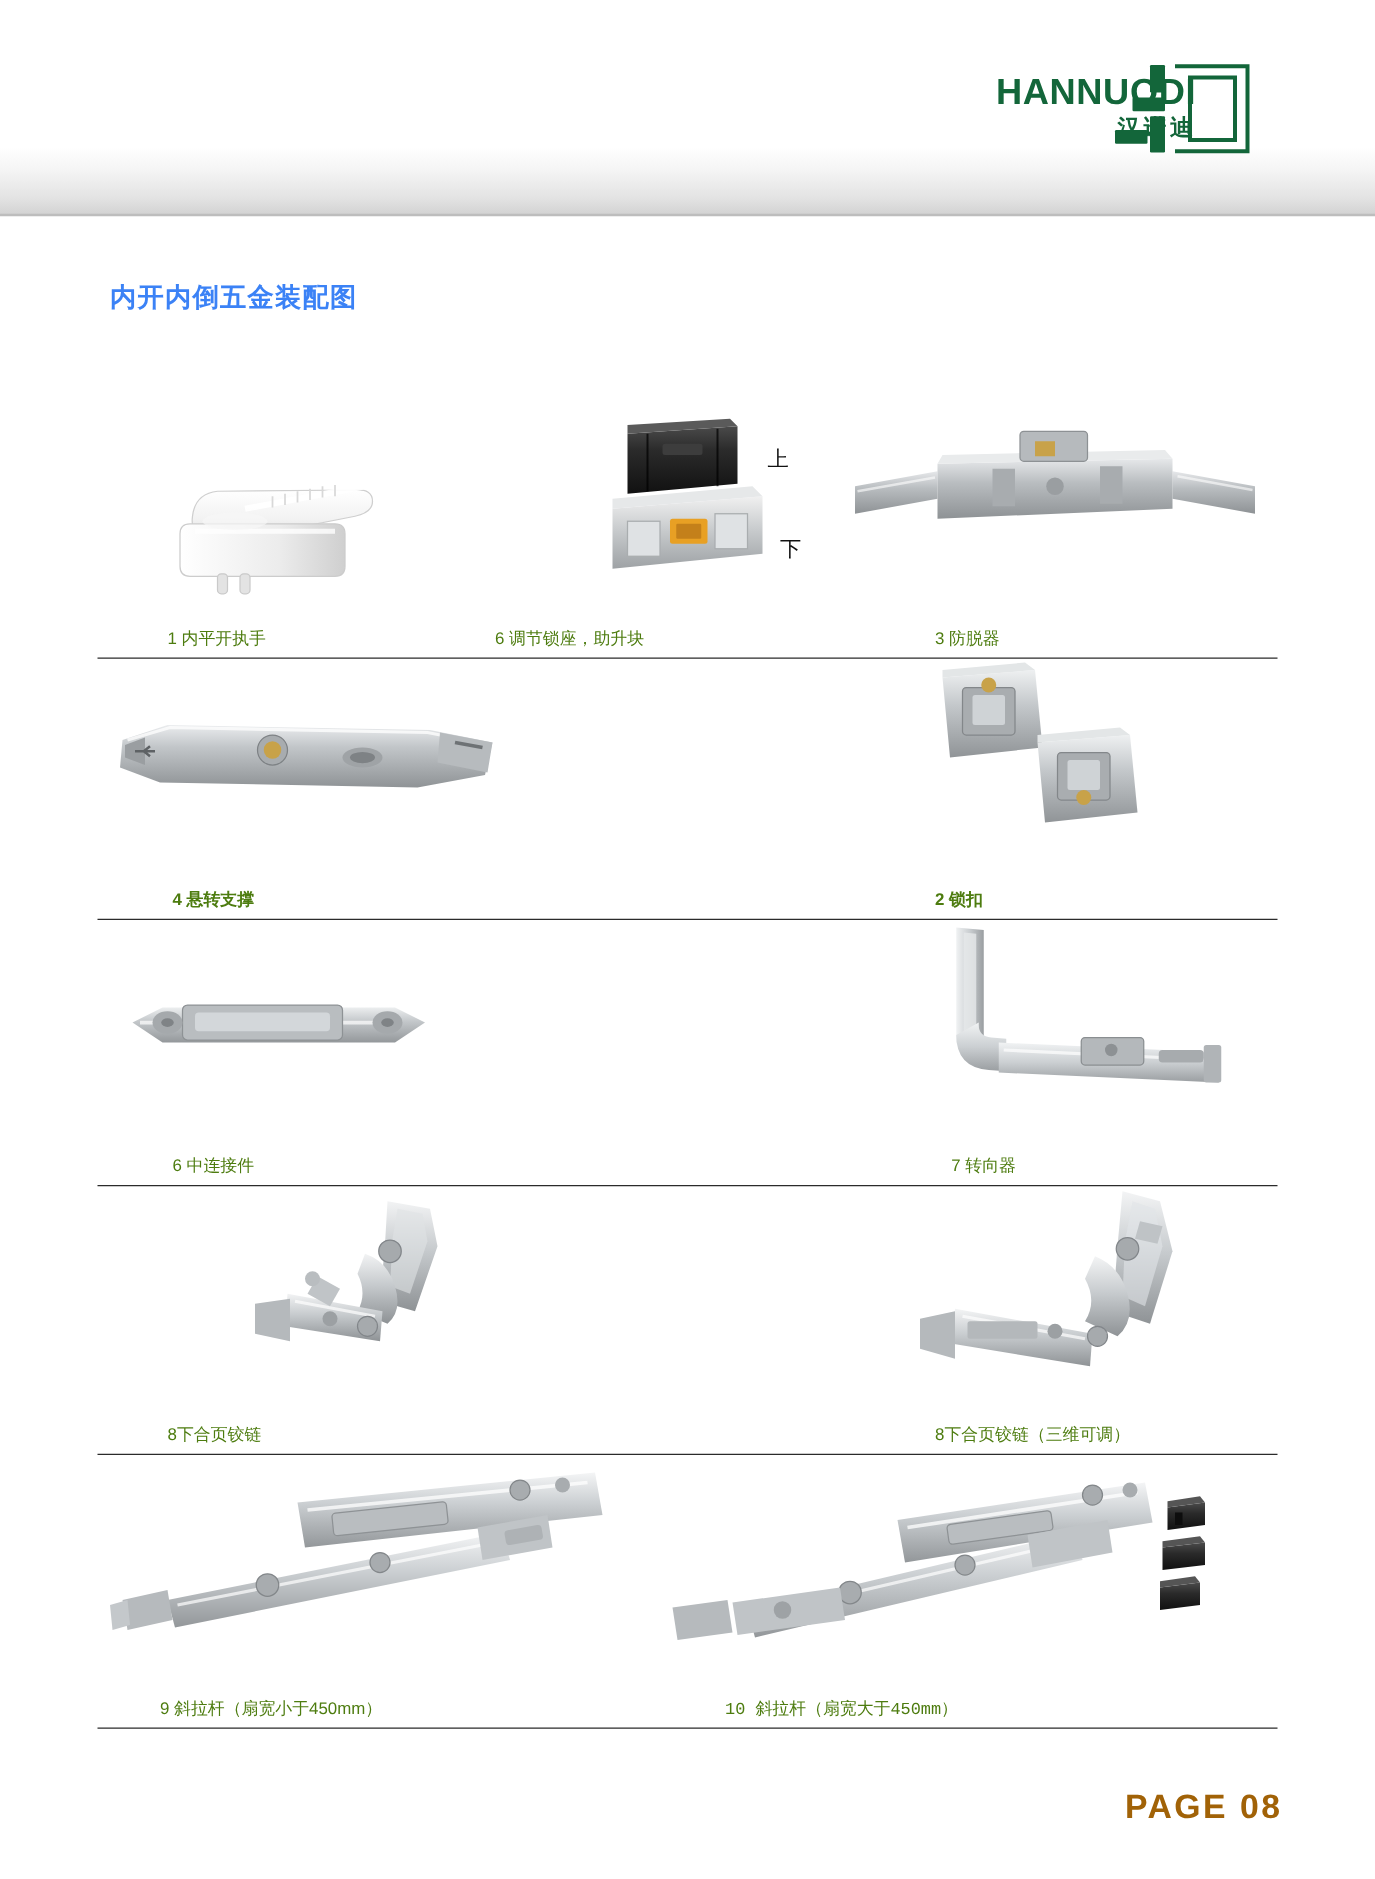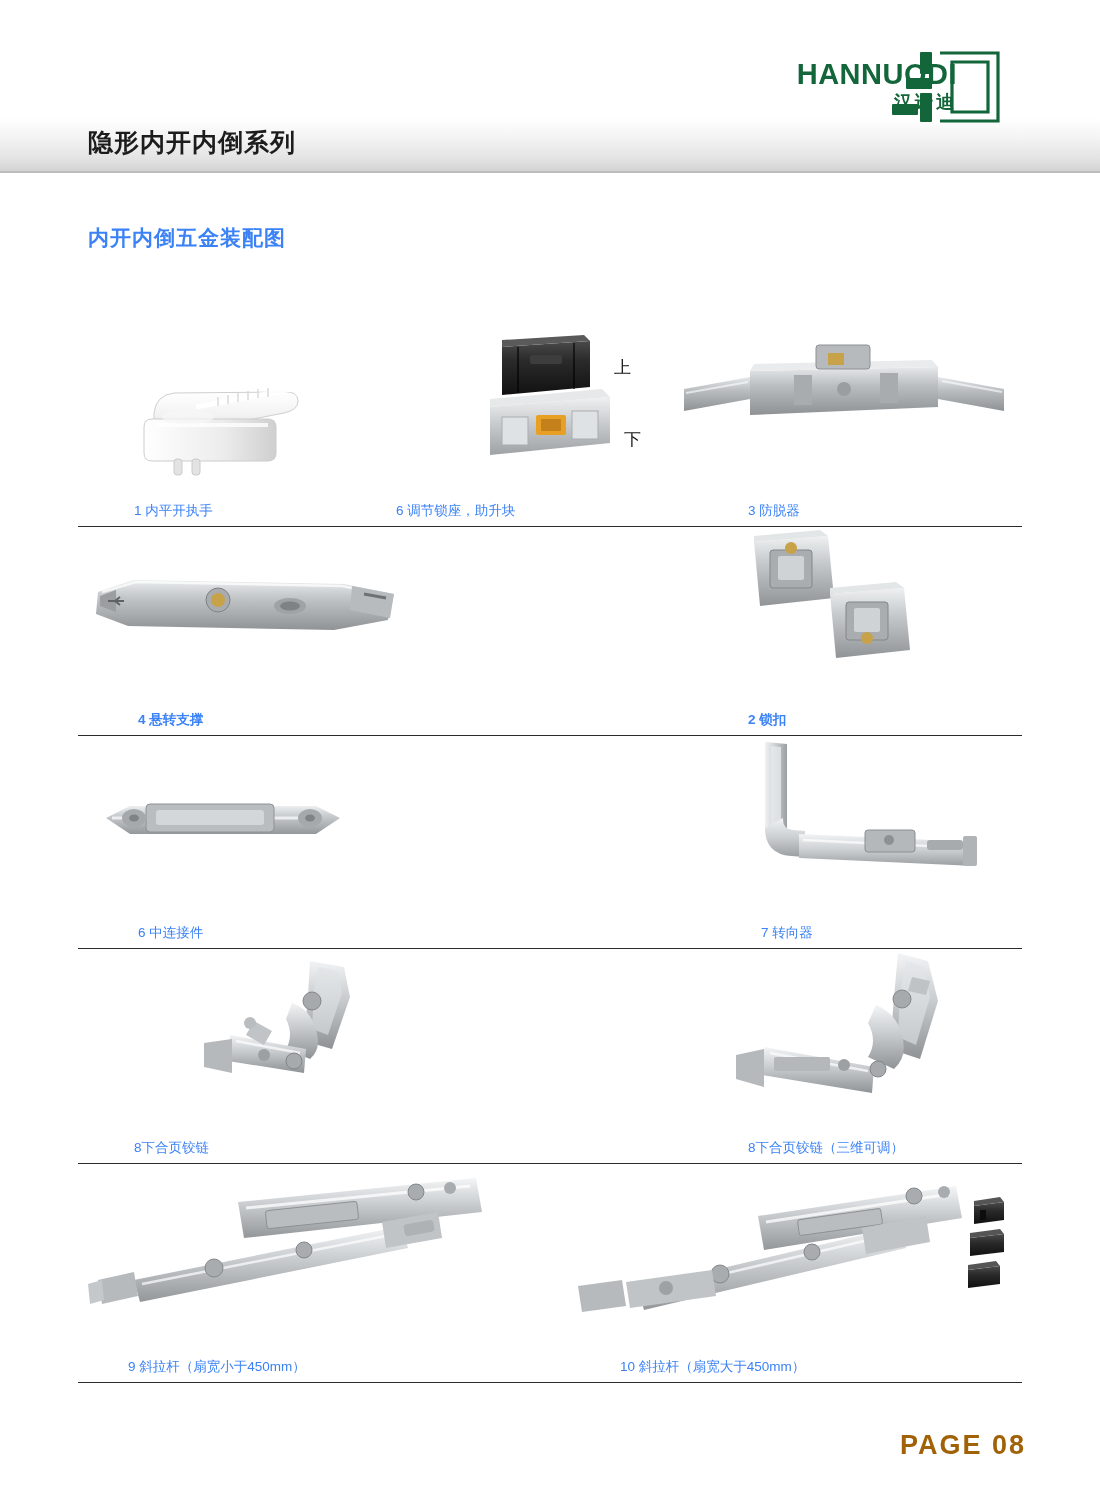--- a/index.html
+++ b/index.html
@@ -119,21 +119,21 @@
     position: absolute;
     left: 0;
     right: 0;
     top: 0;
     bottom: 26px;
   }
   .caption {
     position: absolute;
     bottom: 6px;
     font-size: 13.5px;
-    color: #3b82f6;
+    color: #4d7c0f;
     white-space: nowrap;
   }
 
   .svgfill { width: 100%; height: 100%; display: block; }
 
   
   .footer {
     position: absolute;
     right: 74px;
     bottom: 42px;
@@ -142,21 +142,20 @@
     letter-spacing: 2px;
     color: #a16207;
   }
 </style>
 </head>
 <body>
 
 <div class="header">
   <div class="header-band"></div>
   <div class="header-rule"></div>
-  <div class="header-title">隐形内开内倒系列</div>
 
   <div class="logo-wrap">
     <div class="logo-text">
       <div class="logo-en">HANNUODI</div>
       <div class="logo-cn">汉诺迪</div>
     </div>
     <div class="logo-mark">
       <svg class="svgfill" viewBox="0 0 115 78" xmlns="http://www.w3.org/2000/svg">
         <g fill="none" stroke="#13663a" stroke-width="3.2">
           <path d="M50 5 H108 V73 H50"></path>
@@ -474,21 +473,21 @@
 
           <path d="M20 116 l36 -8 l4 24 l-36 8 z" fill="#b6babd"></path>
           <path d="M10 120 l14 -4 l2 20 l-14 4 z" fill="#c4c8cb"></path>
           <path d="M304 58 l56 -10 l4 26 l-56 10 z" fill="#c0c4c7"></path>
           <rect x="326" y="58" width="30" height="12" rx="3" fill="#aeb2b5" transform="rotate(-10 341 64)"></rect>
         </svg>
       </div>
       <div class="caption" style="left:50px;">9  斜拉杆（扇宽小于450mm）</div>
     </div>
 
-    <div class="cell" style="left:484px; width:484px;">
+    <div class="cell" style="left:444px; width:484px;font-family:Liberation Mono, monospace;">
       <div class="fig">
         <svg class="svgfill" viewBox="0 0 484 192" xmlns="http://www.w3.org/2000/svg">
           <defs>
             <linearGradient id="bar2" x1="0" y1="0" x2="0" y2="1">
               <stop offset="0" stop-color="#f4f5f6"></stop>
               <stop offset="0.4" stop-color="#ccd0d3"></stop>
               <stop offset="1" stop-color="#93979a"></stop>
             </linearGradient>
             <linearGradient id="blk2" x1="0" y1="0" x2="0" y2="1">
               <stop offset="0" stop-color="#4b4b4b"></stop>

